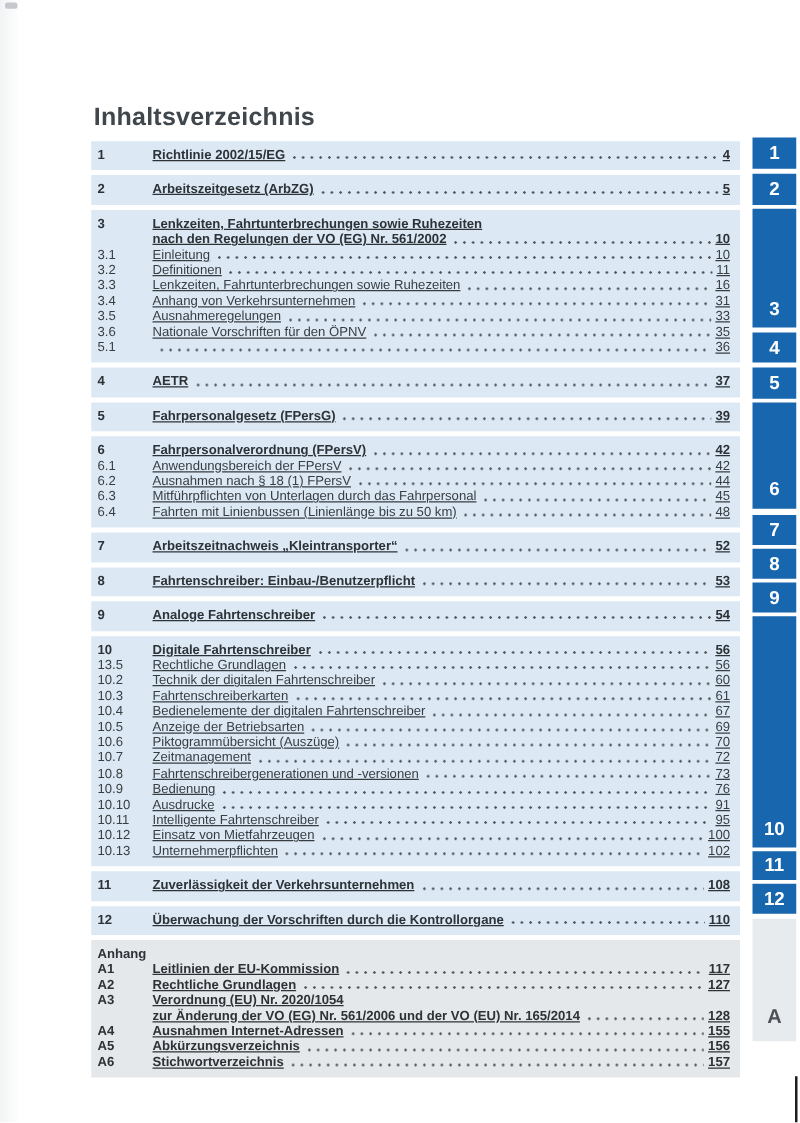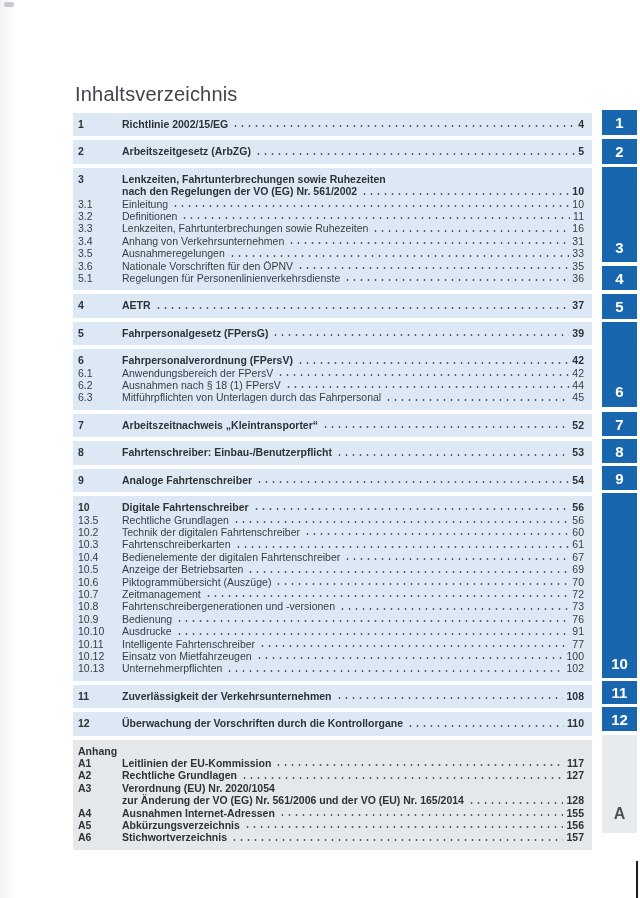--- a/index.html
+++ b/index.html
@@ -30,35 +30,35 @@
     position:absolute;right:2px;top:861px;width:2px;height:37px;
     background:#1e1e1e;
   }
 
   .content{
     position:absolute;left:73px;top:84px;width:519px;
   }
   h1.title{
     margin:0 0 8px 2px;
     font-size:20px;line-height:21px;
-    font-weight:400;
+    font-weight:700;
     letter-spacing:.2px;
     color:#3f464c;
   }
   .block{
     background:var(--band-blue,#dce9f5);
     padding:5px 8px 6px 5px;
     margin-bottom:4px;
   }
   .block.gray{background:var(--band-gray,#e5e8eb);}
   .row{display:flex;color:#383d42;font-size:10.5px;}
   .row.bold{font-weight:700;color:#2d3237;}
   .num{width:44px;flex-shrink:0;line-height:12.4px;white-space:nowrap;}
   .lines{flex:1;min-width:0;}
-  .line{display:flex;align-items:baseline;height:12.4px;line-height:12.4px;}
+  .line{display:flex;align-items:baseline;height:12.4px;line-height:12.4px;text-decoration:underline;}
   .t{white-space:nowrap;}
   .leader{
     flex:1;height:4px;align-self:flex-end;
     margin:0 3px 2px 4px;
     background-image:radial-gradient(circle,#54595e 1px,rgba(0,0,0,0) 1.15px);
     background-size:7px 4px;
     background-repeat:repeat-x;
     background-position:left bottom;
     min-width:10px;
   }
@@ -180,21 +180,20 @@
                 <span class="t">Nationale Vorschriften für den ÖPNV</span>
                 <span class="leader"></span>
                 <span class="pg">35</span>
               </div>
             </div>
           </div>
           <div class="row">
             <span class="num">5.1</span>
             <div class="lines">
               <div class="line">
-                <span class="t">Regelungen für Personenlinienverkehrsdienste</span>
                 <span class="leader"></span>
                 <span class="pg">36</span>
               </div>
             </div>
           </div>
         </div>
         <div class="block">
           <div class="row bold">
             <span class="num">4</span>
             <div class="lines">
@@ -252,20 +251,30 @@
           <div class="row">
             <span class="num">6.3</span>
             <div class="lines">
               <div class="line">
                 <span class="t">Mitführpflichten von Unterlagen durch das Fahrpersonal</span>
                 <span class="leader"></span>
                 <span class="pg">45</span>
               </div>
             </div>
           </div>
+          <div class="row">
+            <span class="num">6.4</span>
+            <div class="lines">
+              <div class="line">
+                <span class="t">Fahrten mit Linienbussen (Linienlänge bis zu 50 km)</span>
+                <span class="leader"></span>
+                <span class="pg">48</span>
+              </div>
+            </div>
+          </div>
         </div>
         <div class="block">
           <div class="row bold">
             <span class="num">7</span>
             <div class="lines">
               <div class="line">
                 <span class="t">Arbeitszeitnachweis „Kleintransporter“</span>
                 <span class="leader"></span>
                 <span class="pg">52</span>
               </div>
@@ -406,21 +415,21 @@
                 <span class="pg">91</span>
               </div>
             </div>
           </div>
           <div class="row">
             <span class="num">10.11</span>
             <div class="lines">
               <div class="line">
                 <span class="t">Intelligente Fahrtenschreiber</span>
                 <span class="leader"></span>
-                <span class="pg">77</span>
+                <span class="pg">95</span>
               </div>
             </div>
           </div>
           <div class="row">
             <span class="num">10.12</span>
             <div class="lines">
               <div class="line">
                 <span class="t">Einsatz von Mietfahrzeugen</span>
                 <span class="leader"></span>
                 <span class="pg">100</span>

